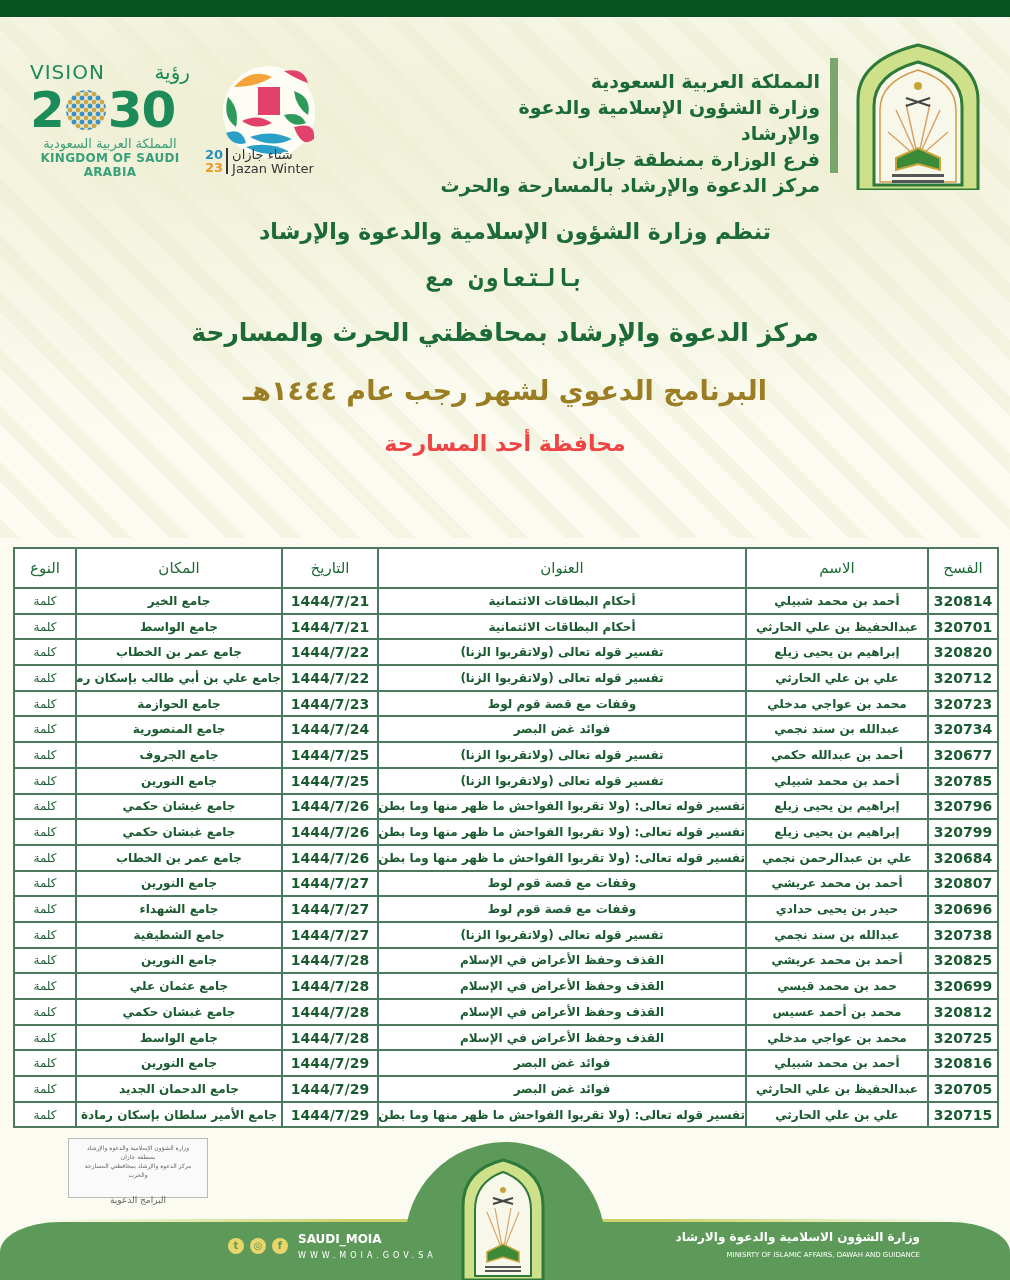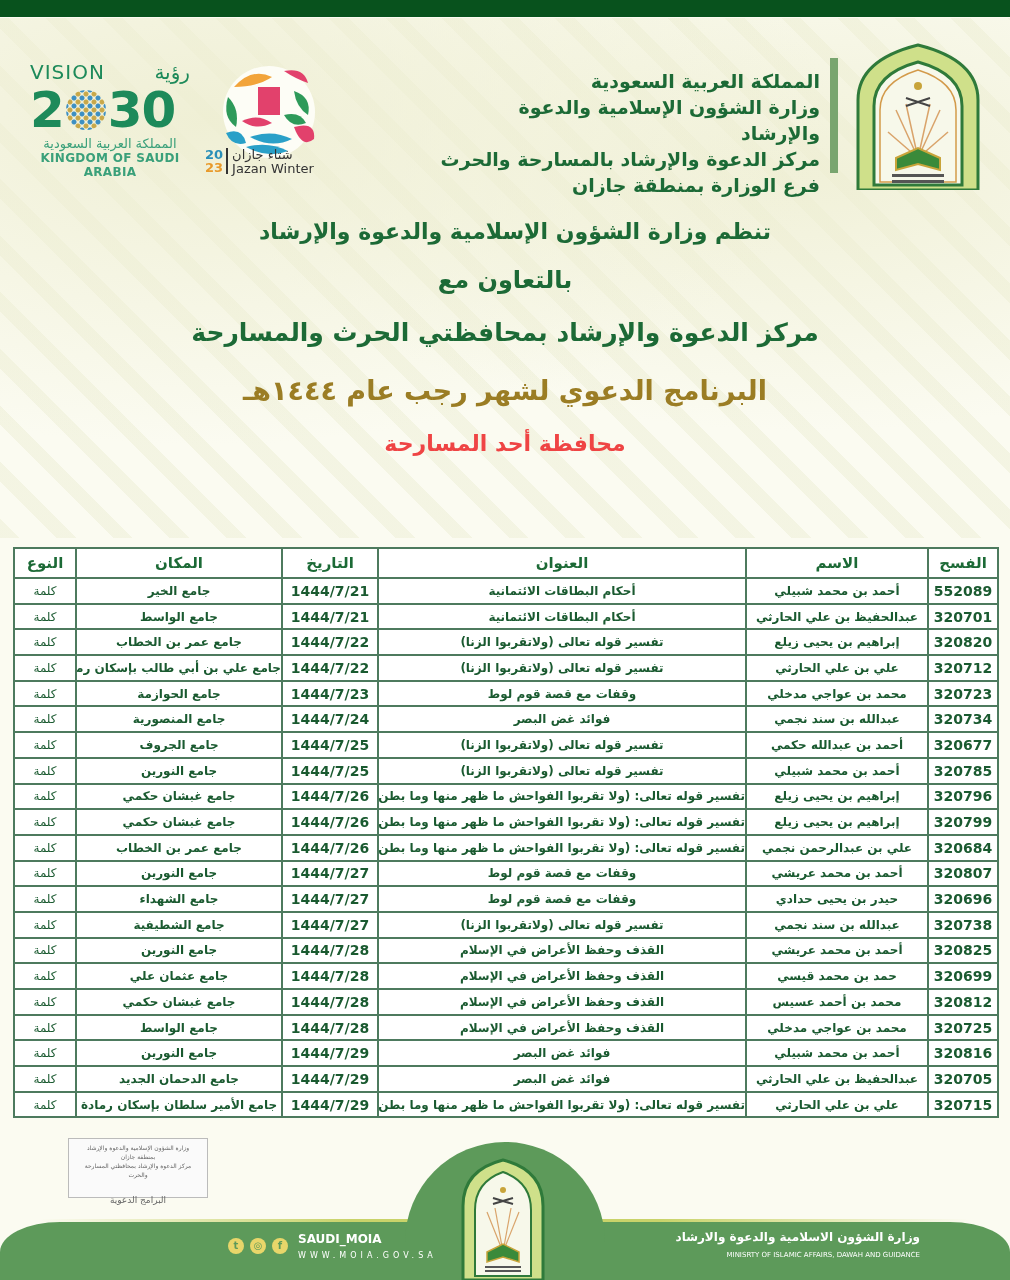--- a/index.html
+++ b/index.html
@@ -41,30 +41,30 @@
   .vision-num { font-size: 50px; font-weight: bold; color: #1d8a5a; line-height: 52px; letter-spacing: -1px; display: flex; align-items: center; }
   .vision-dots { display: inline-block; width: 40px; height: 40px; margin: 0 2px;
     background: radial-gradient(circle, #c8a84a 2px, transparent 3px) 0 0/8px 8px, radial-gradient(circle, #3d8fc2 2px, transparent 3px) 4px 4px/8px 8px; border-radius: 50%; }
   .vision-ar { font-size: 13px; color: #3aa07a; direction: rtl; text-align: center; }
   .vision-en { font-size: 12px; color: #3aa07a; text-align: center; font-weight: bold; letter-spacing: 0.3px; }
 
   
   .titles { position: absolute; top: 210px; left: 0; width: 1010px; z-index: 2; direction: rtl; text-align: center; font-weight: bold; }
   .t1 { font-size: 22px; color: #1c6a36; height: 44px; line-height: 44px; padding-left: 20px; }
   .t2 { font-size: 29px; color: #1c6a36; height: 56px; line-height: 56px; word-spacing: 8px; }
-  .t3 { font-size: 24px; color: #1c6a36; height: 52px; line-height: 52px; }
+  .t3 { font-size: 24px; color: #1c6a36; height: 52px; line-height: 52px; font-family: Liberation Mono, monospace; }
   .t4 { font-size: 25px; color: #1c6a36; height: 54px; line-height: 54px; }
   .t5 { font-size: 27px; color: #9b7d24; height: 62px; line-height: 62px; }
   .t6 { font-size: 22px; color: #ef4444; height: 44px; line-height: 44px; }
 
   
   .table-wrap { position: absolute; top: 547px; left: 13px; width: 984px; z-index: 2; }
   table { width: 100%; border-collapse: collapse; direction: rtl; background: #ffffff; table-layout: fixed; }
   th, td { border: 2px solid #4d7a5e; text-align: center; white-space: nowrap; overflow: hidden; }
-  th { height: 30px; font-size: 15px; color: #1c6a36; font-weight: bold; }
+  th { height: 40px; font-size: 15px; color: #1c6a36; font-weight: normal; }
   td { height: 25.7px; font-size: 12px; font-weight: bold; color: #1a5a30; }
   td.code { font-size: 14px; color: #1a5a30; }
   td.date { font-size: 14px; }
   td.type { font-weight: normal; font-size: 12px; }
   col.c-code { width: 70px; }
   col.c-name { width: 182px; }
   col.c-title { width: 368px; }
   col.c-date { width: 96px; }
   col.c-place { width: 206px; }
   col.c-type { width: 62px; }
@@ -122,22 +122,22 @@
     <circle cx="70" cy="46" r="4" fill="#c8a43a"></circle>
     <path d="M58 58 L82 66 M82 58 L58 66" stroke="#444" stroke-width="2"></path>
     <path d="M48 118 L70 108 L92 118 L92 130 L70 124 L48 130 Z" fill="#3a8a3a" stroke="#c8a43a" stroke-width="2"></path>
     <rect x="44" y="134" width="52" height="3" fill="#555"></rect>
     <rect x="44" y="140" width="52" height="3" fill="#555"></rect>
   </svg>
   <div class="header-divider"></div>
   <div class="header-lines">
     <div>المملكة العربية السعودية</div>
     <div>وزارة الشؤون الإسلامية والدعوة والإرشاد</div>
+    <div>فرع الوزارة بمنطقة جازان</div>
     <div>مركز الدعوة والإرشاد بالمسارحة والحرث</div>
-    <div>فرع الوزارة بمنطقة جازان</div>
   </div>
 
   <svg class="jazan-logo" viewBox="0 0 115 110">
     <circle cx="57" cy="55" r="46" fill="#fdfdf6"></circle>
     <path d="M22 30 Q40 10 60 20 Q45 30 22 30 Z" fill="#f2a43a"></path>
     <path d="M72 14 Q92 10 96 26 Q84 22 72 14 Z" fill="#e2416c"></path>
     <path d="M16 40 Q10 60 24 70 Q28 52 16 40 Z" fill="#2e9a5a"></path>
     <rect x="46" y="30" width="22" height="28" fill="#e2416c"></rect>
     <path d="M82 34 Q100 40 96 58 Q84 50 82 34 Z" fill="#2e9a5a"></path>
     <path d="M30 64 Q46 56 60 66 Q44 74 30 64 Z" fill="#e2416c"></path>
@@ -196,21 +196,21 @@
         <th>الفسح</th>
         <th>الاسم</th>
         <th>العنوان</th>
         <th>التاريخ</th>
         <th>المكان</th>
         <th>النوع</th>
       </tr>
     </thead>
     <tbody id="table-body">
         <tr>
-          <td class="code">552089</td>
+          <td class="code">320814</td>
           <td>أحمد بن محمد شبيلي</td>
           <td>أحكام البطاقات الائتمانية</td>
           <td class="date">1444/7/21</td>
           <td>جامع الخير</td>
           <td class="type">كلمة</td>
         </tr>
         <tr>
           <td class="code">320701</td>
           <td>عبدالحفيظ بن علي الحارثي</td>
           <td>أحكام البطاقات الائتمانية</td>

